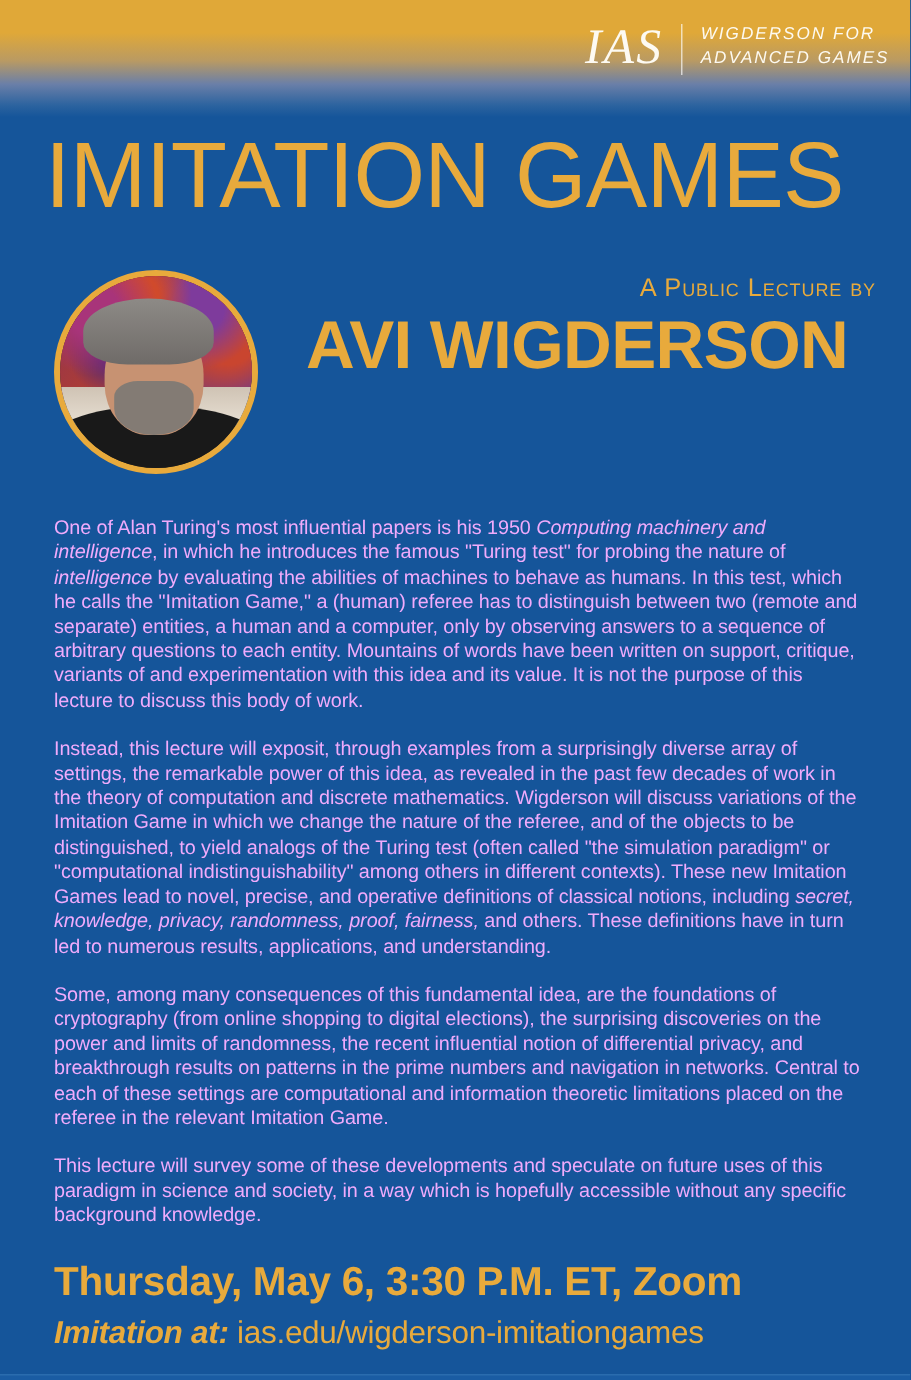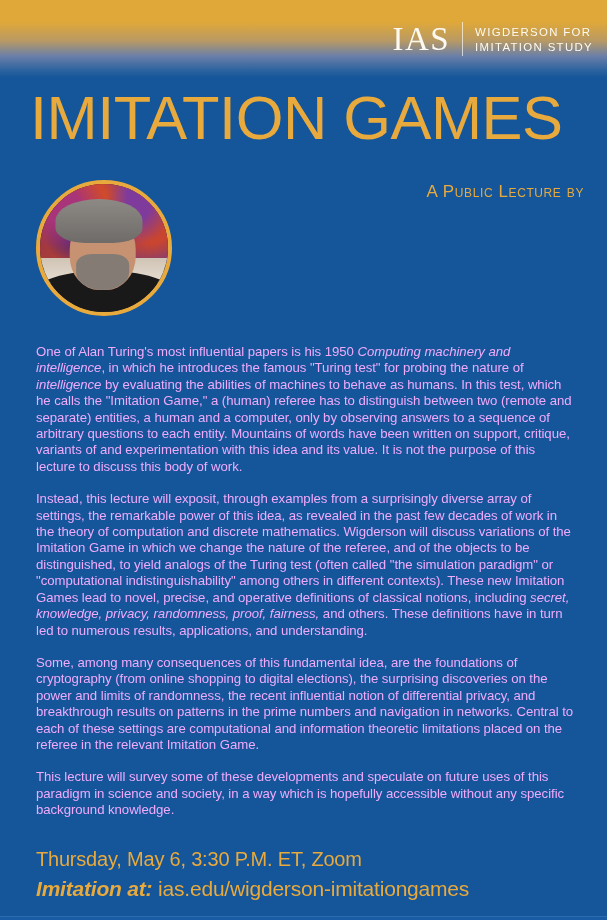--- a/index.html
+++ b/index.html
@@ -34,22 +34,23 @@
         #b99a63 52%,
         #6a7fa8 72%,
         #2c639f 90%,
         #15559a 100%);
   }
   .logo {
     position: absolute;
     right: 14px;
     top: 16px;
     display: flex;
-    align-items: flex-end;
+    align-items: flex-start;
     height: 40px;
+    font-style: italic;
   }
   .logo-ias {
     font-family: "Liberation Serif", serif;
     font-size: 33px;
     letter-spacing: 1.5px;
     color: #fdfaf2;
     line-height: 1;
     padding-right: 12px;
     font-weight: 400;
   }
@@ -211,22 +212,22 @@
 
   
   .footer {
     position: absolute;
     left: 36px;
     bottom: 18px;
     width: 545px;
   }
   .footer-when {
     color: #e8aa3c;
-    font-size: 20px;
-    font-weight: 400;
+    font-size: 27px;
+    font-weight: 700;
     line-height: 1.25;
     letter-spacing: -0.2px;
   }
   .footer-register {
     color: #e8aa3c;
     font-size: 21px;
     line-height: 1.3;
     margin-top: 3px;
     letter-spacing: -0.2px;
   }
@@ -251,38 +252,39 @@
 <body>
 
 <div id="poster">
 
   <div class="top-band">
     <div class="logo">
       <div class="logo-ias">IAS</div>
       <div class="logo-divider"></div>
       <div class="logo-sub">
         <span>WIGDERSON FOR</span>
-        <span>IMITATION STUDY</span>
+        <span>ADVANCED GAMES</span>
       </div>
     </div>
   </div>
 
   <div class="title">IMITATION GAMES</div>
 
   <div class="portrait">
     <div class="portrait-art"></div>
     <div class="portrait-wall"></div>
     <div class="portrait-body"></div>
     <div class="portrait-head"></div>
     <div class="portrait-hair"></div>
     <div class="portrait-beard"></div>
   </div>
 
   <div class="speaker">
     <div class="kicker">A Public Lecture by</div>
+    <div class="speaker-name">AVI WIGDERSON</div>
   </div>
 
   <div class="body-copy">
     <p><span>One of Alan Turing's most influential papers is his 1950 </span><i>Computing machinery and intelligence</i><span>, in which he introduces the famous "Turing test" for probing the nature of </span><i>intelligence</i><span> by evaluating the abilities of machines to behave as humans. In this test, which he calls the "Imitation Game," a (human) referee has to distinguish between two (remote and separate) entities, a human and a computer, only by observing answers to a sequence of arbitrary questions to each entity. Mountains of words have been written on support, critique, variants of and experimentation with this idea and its value. It is not the purpose of this lecture to discuss this body of work.</span></p>
     <p><span>Instead, this lecture will exposit, through examples from a surprisingly diverse array of settings, the remarkable power of this idea, as revealed in the past few decades of work in the theory of computation and discrete mathematics. Wigderson will discuss variations of the Imitation Game in which we change the nature of the referee, and of the objects to be distinguished, to yield analogs of the Turing test (often called "the simulation paradigm" or "computational indistinguishability" among others in different contexts). These new Imitation Games lead to novel, precise, and operative definitions of classical notions, including </span><i>secret, knowledge, privacy, randomness, proof, fairness,</i><span> and others. These definitions have in turn led to numerous results, applications, and understanding.</span></p>
     <p>Some, among many consequences of this fundamental idea, are the foundations of cryptography (from online shopping to digital elections), the surprising discoveries on the power and limits of randomness, the recent influential notion of differential privacy, and breakthrough results on patterns in the prime numbers and navigation in networks. Central to each of these settings are computational and information theoretic limitations placed on the referee in the relevant Imitation Game.</p>
     <p>This lecture will survey some of these developments and speculate on future uses of this paradigm in science and society, in a way which is hopefully accessible without any specific background knowledge.</p>
   </div>
 
   <div class="footer">

